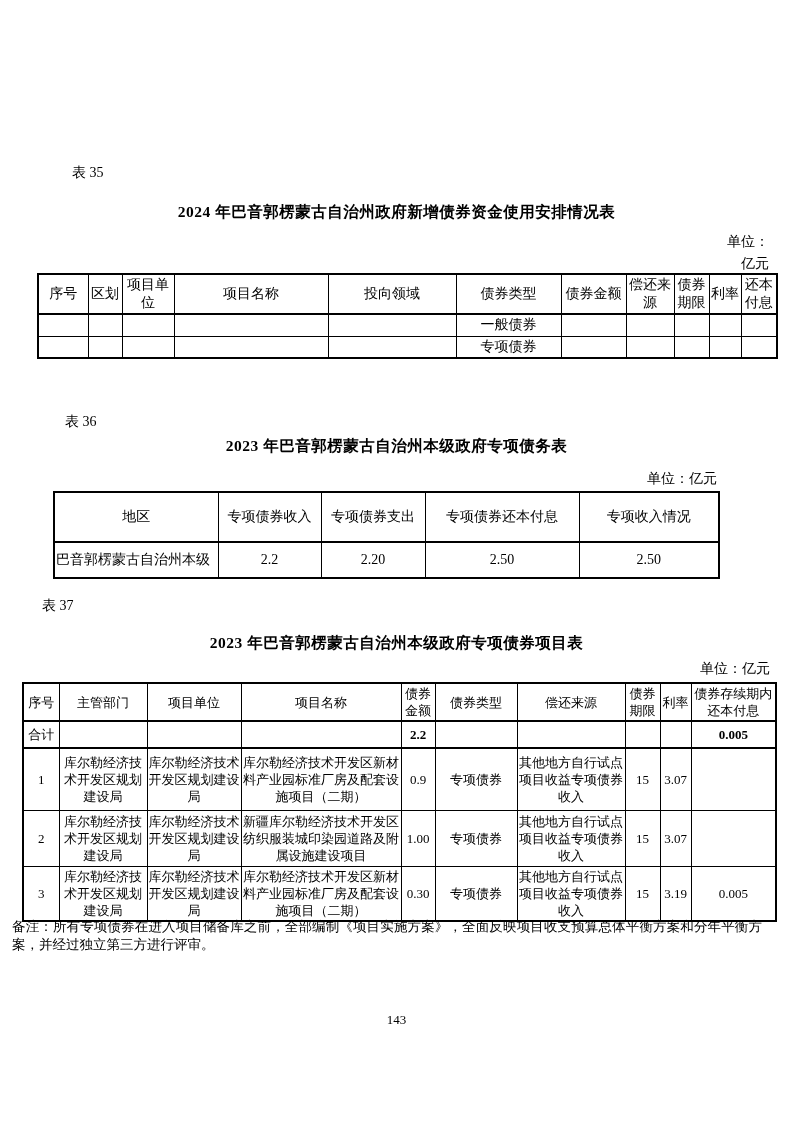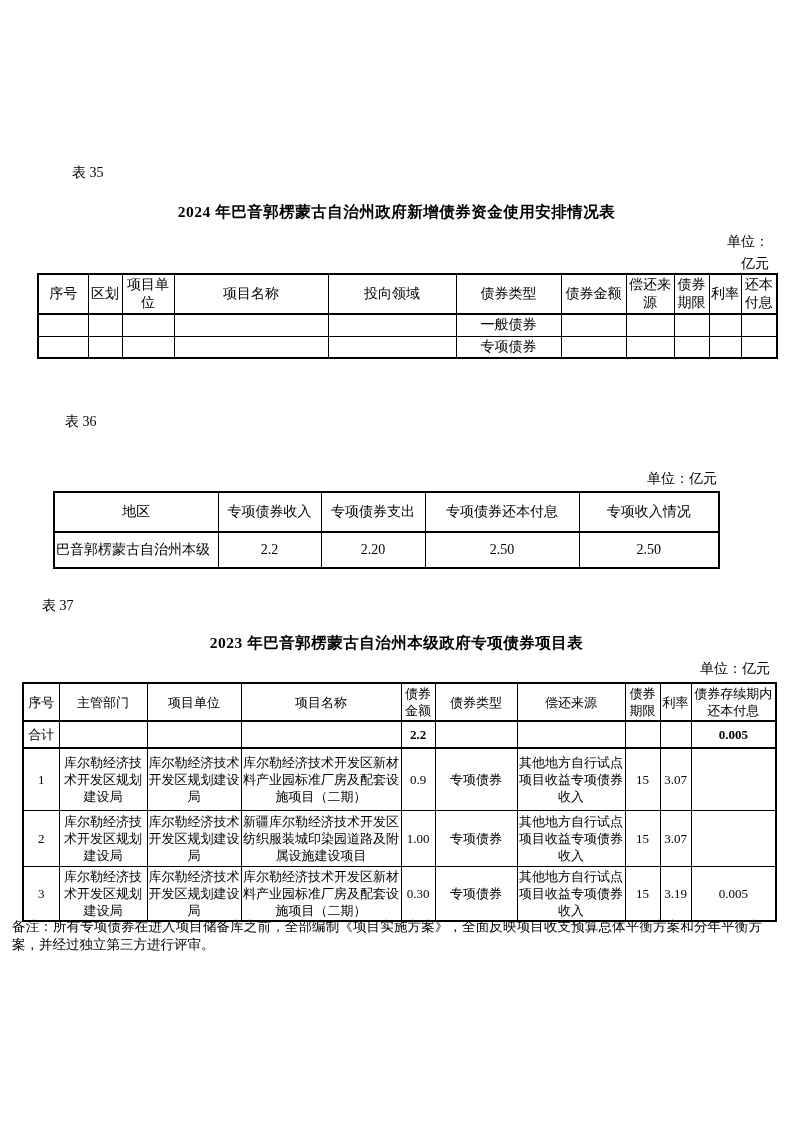--- a/index.html
+++ b/index.html
@@ -105,32 +105,33 @@
         <td></td>
         <td></td>
         <td></td>
         <td></td>
       </tr>
     </tbody>
   </table>
 
 
   <div class="abs tbl-label" style="left:65px;top:413px;text-align:right;">表 36</div>
+  <div class="abs tbl-title" style="left:0;top:436px;">2023 年巴音郭楞蒙古自治州本级政府专项债务表</div>
   <div class="abs unit" style="right:76px;top:468px;">单位：亿元</div>
 
   <table class="t36 abs" style="left:53px;top:491px;width:665px;">
     <colgroup>
       <col style="width:164px">
         <col style="width:103px">
         <col style="width:104px">
         <col style="width:154px">
         <col style="width:140px">
     </colgroup>
     <thead>
-      <tr style="height:40px;">
+      <tr style="height:50px;">
         <th>地区</th>
         <th>专项债券收入</th>
         <th>专项债券支出</th>
         <th>专项债券还本付息</th>
         <th>专项收入情况</th>
       </tr>
     </thead>
     <tbody>
       <tr style="height:36px;">
         <td class="left">巴音郭楞蒙古自治州本级</td>
@@ -220,14 +221,15 @@
         <td>其他地方自行试点项目收益专项债券收入</td>
         <td>15</td>
         <td>3.19</td>
         <td>0.005</td>
       </tr>
     </tbody>
   </table>
 
   <div class="abs note" style="left:12px;top:918px;width:750px;font-family:Liberation Serif, serif;">备注：所有专项债券在进入项目储备库之前，全部编制《项目实施方案》，全面反映项目收支预算总体平衡方案和分年平衡方案，并经过独立第三方进行评审。</div>
 
+  <div class="abs pagenum" style="left:0;top:1012px;">143</div>
 
 </div>
 
 </body></html>

